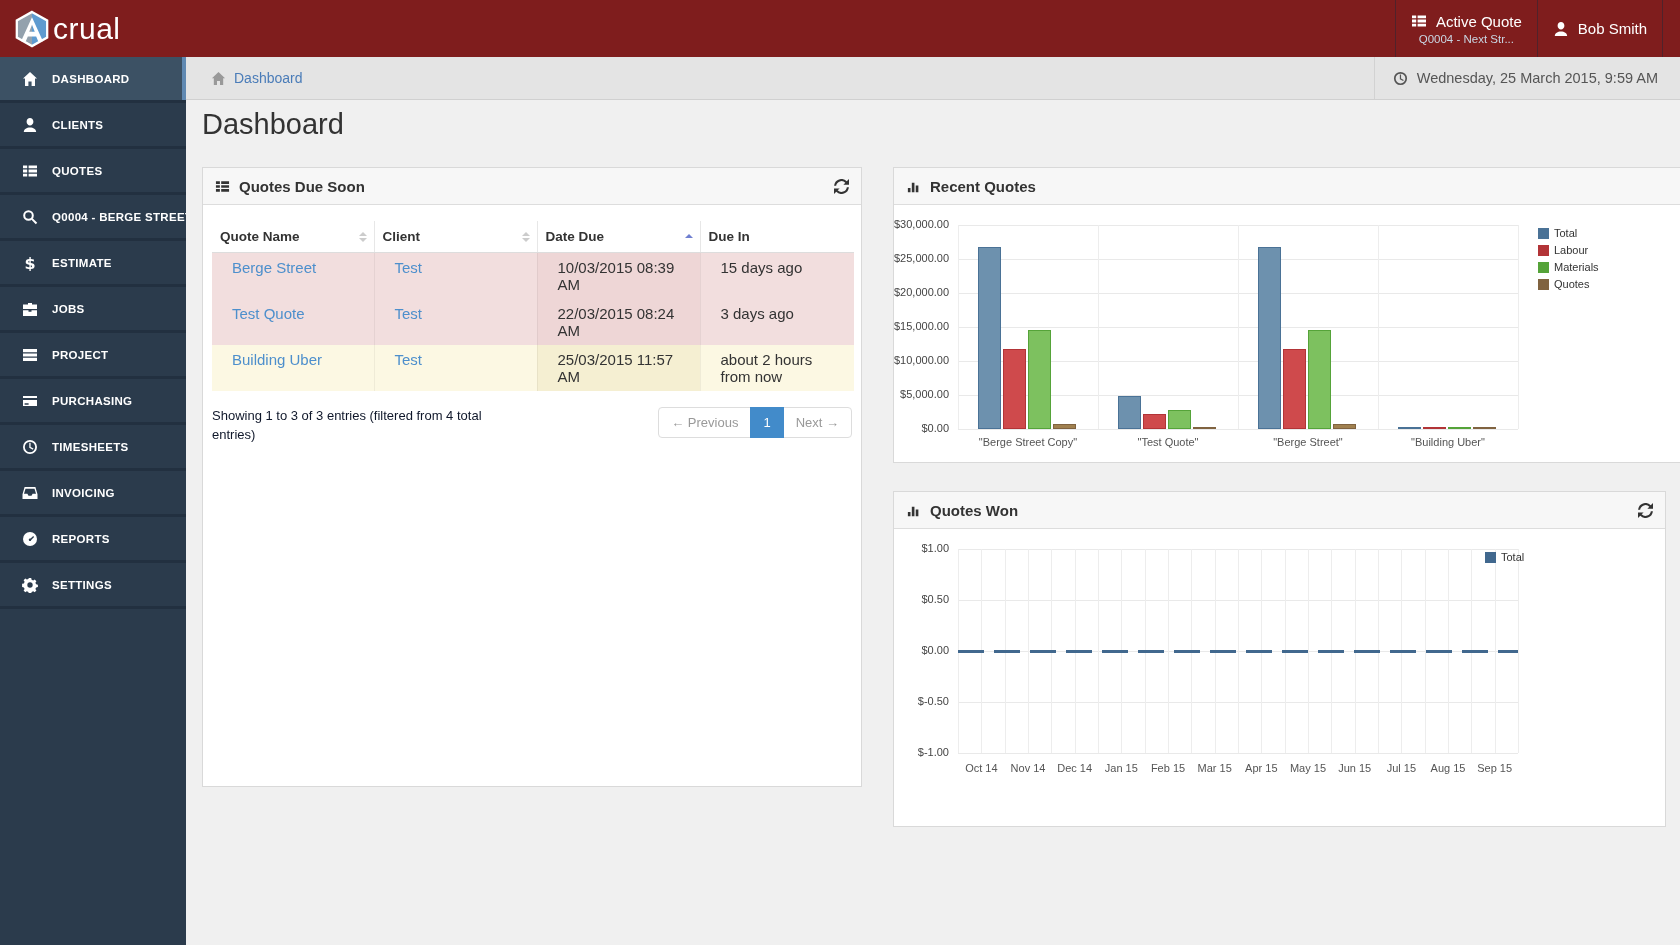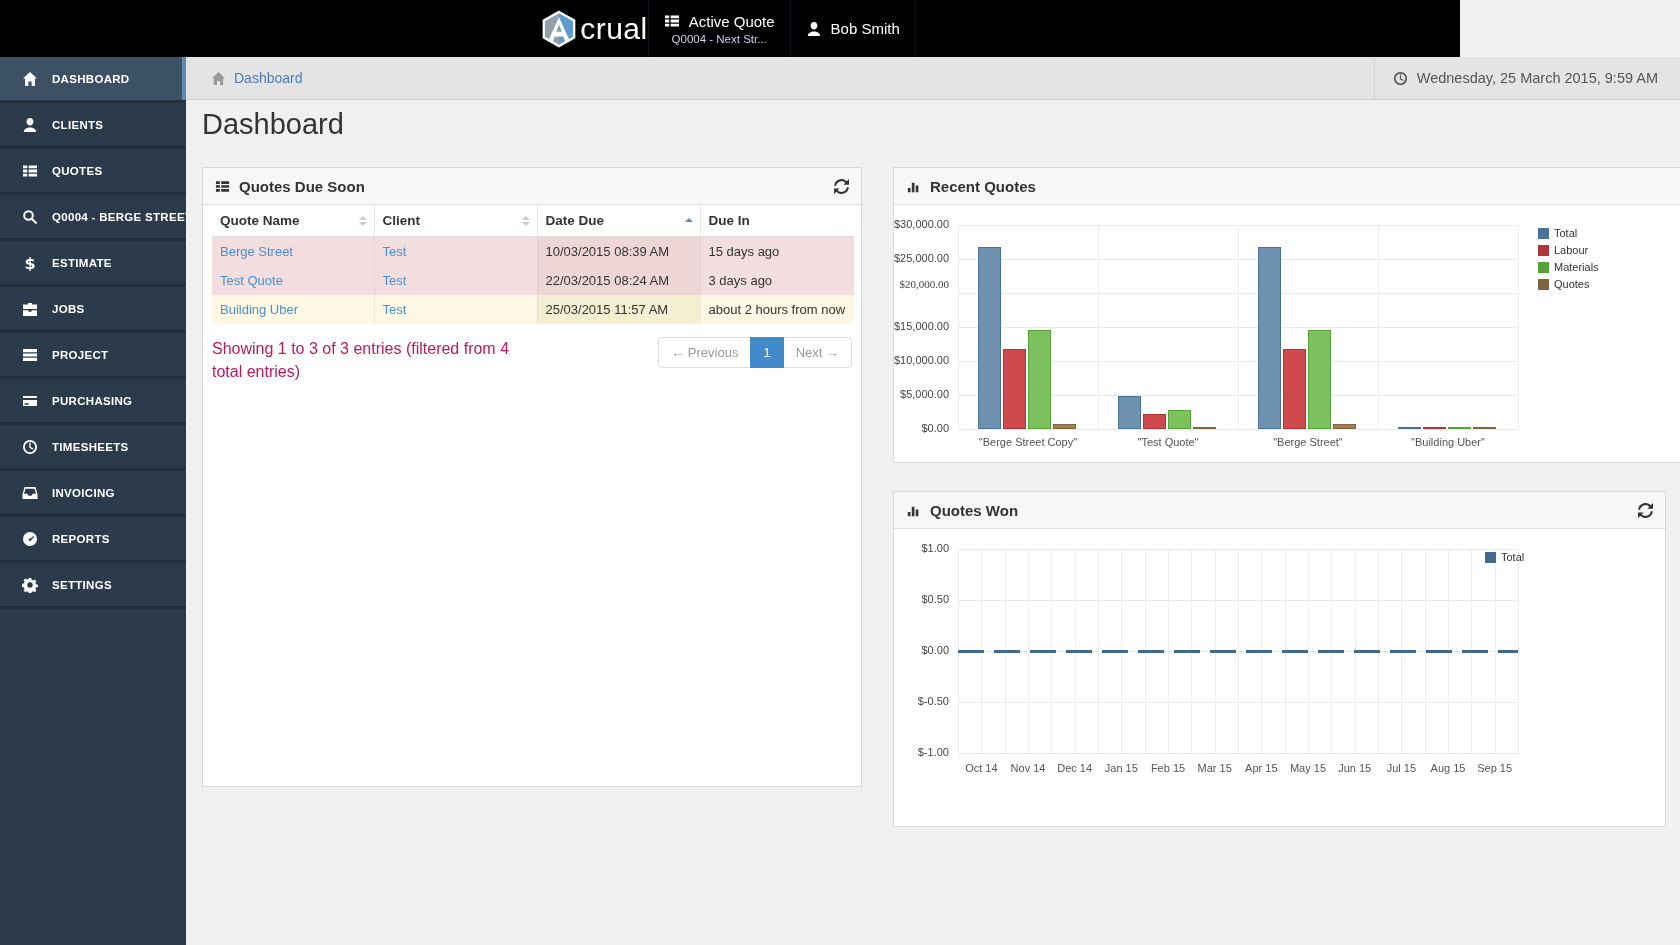--- a/index.html
+++ b/index.html
@@ -2,22 +2,22 @@
 <html><head>
 <meta charset="utf-8">
 <style>
   *{box-sizing:border-box;margin:0;padding:0}
   html,body{margin:0}
   body{width:1680px;height:945px;position:relative;overflow:hidden;
        background:#f0f0f0;font-family:"Liberation Sans",sans-serif;}
   svg{display:block;width:100%;height:100%}
 
   
-  .topbar{position:absolute;top:0;left:0;width:1460px;height:57px;background:#000000;
-          display:flex;justify-content:center;z-index:6}
+  .topbar{position:absolute;top:0;left:0;width:1680px;height:57px;background:#7f1d1d;
+          display:flex;justify-content:space-between;z-index:6}
   .logo{display:flex;align-items:center;padding-left:13px;color:#fff;cursor:pointer}
   .logo .hex{width:38px;height:38px}
   .logo .brand-text{font-size:30px;line-height:1;font-weight:400;letter-spacing:.5px;margin-left:2px}
   .topbar-right{display:flex;margin-right:17px}
   .top-sec{border-left:1px solid rgba(24,42,60,.45);display:flex;flex-direction:column;
            justify-content:center;align-items:center;padding:0 15px;color:#fff;cursor:pointer;min-width:116px}
   .top-sec:last-child{border-right:1px solid rgba(24,42,60,.45)}
   .ts-main{display:flex;align-items:center;gap:9px;font-size:15px}
   .ts-main .ticon{width:16px;height:16px;color:#fff}
   .ts-sub{font-size:11.5px;color:#c9d6e3;margin-top:3px}
@@ -50,41 +50,41 @@
   .panel-quotes{left:202px;top:167px;width:660px;height:620px}
   .panel-rq{left:893px;top:167px;width:865px;height:296px}
   .panel-qw{left:893px;top:491px;width:773px;height:336px}
   .panel-heading{height:37px;display:flex;align-items:center;gap:9px;padding:0 12px;
                  background:#f7f7f7;border-bottom:1px solid #ddd}
   .ph-icon{width:15px;height:15px;color:#333}
   .ph-title{font-size:15px;font-weight:bold;color:#333}
   .refresh{margin-left:auto;width:15px;height:15px;color:#333;cursor:pointer}
 
   
-  table.quotes{width:642px;margin:0 9px;border-collapse:collapse;table-layout:fixed}
+  table.quotes{width:642px;margin:16px 9px;border-collapse:collapse;table-layout:fixed}
   table.quotes th{font-size:13.5px;font-weight:bold;color:#333;text-align:left;padding:8px;
                   border-bottom:1px solid #ddd;border-right:1px solid #e7e7e7;position:relative;cursor:pointer}
   table.quotes th:last-child{border-right:none}
-  table.quotes td{padding:6px 8px;font-size:13px;color:#333;vertical-align:top;
+  table.quotes td{padding:6px 20px;font-size:15px;color:#333;vertical-align:top;
                   border-right:1px solid rgba(0,0,0,.05);line-height:17px}
   table.quotes td:last-child{border-right:none}
   tr.row-overdue td{background:#f2dede}
   tr.row-overdue td.sorted{background:#eed6d6}
   tr.row-soon td{background:#fcf8e3}
   tr.row-soon td.sorted{background:#f5efd2}
   .cell-link{color:#4d8fcc;text-decoration:none;cursor:pointer}
   .sort{position:absolute;right:7px;top:50%;transform:translateY(-50%)}
   .sort i{display:block;width:0;height:0;border:4px solid transparent}
   .sort i.up{border-bottom-color:#ccc;margin-bottom:2px;border-top-width:0}
   .sort i.down{border-top-color:#ccc;border-bottom-width:0}
   .sort.asc i.up{border-bottom-color:#6f7fd0}
 
   
   .tfoot{display:flex;justify-content:space-between;align-items:flex-start;margin:13px 9px 0}
-  .summary{width:312px;font-size:16px;color:#be185d;line-height:1.45}
+  .summary{width:312px;font-size:13px;color:#0f172a;line-height:1.45}
   .pager{display:flex}
   .pg{padding:6px 12px;border:1px solid #ddd;background:#fff;color:#999;font-size:13px;
       line-height:17px;margin-left:-1px;text-decoration:none;cursor:pointer}
   .pg.prev{border-radius:4px 0 0 4px;margin-left:0}
   .pg.next{border-radius:0 4px 4px 0}
   .pg.active{background:#428bca;border-color:#428bca;color:#fff;position:relative;z-index:1}
 
   
   .chart{position:relative;height:257px;overflow:hidden;font-size:11px}
   .grid-h{position:absolute;height:1px;background:#e9e9e9}
@@ -355,21 +355,21 @@
           <path d="M13.6 2.4A7.9 7.9 0 00.1 7.2h2.2a5.8 5.8 0 019.8-3.3L10 6h6V0zM15.9 8.8h-2.2a5.8 5.8 0 01-9.8 3.3L6 10H0v6l2.4-2.4a7.9 7.9 0 0013.5-4.8z"></path>
         </svg>
       </span>
   </div>
   <div class="chart" id="chart1">
       <div class="grid-h" style="left: 64px; top: 20px; width: 560px;"></div>
       <div class="ytick" style="left: 0px; top: 13px; width: 55px;">$30,000.00</div>
       <div class="grid-h" style="left: 64px; top: 54px; width: 560px;"></div>
       <div class="ytick" style="left: 0px; top: 47px; width: 55px;">$25,000.00</div>
       <div class="grid-h" style="left: 64px; top: 88px; width: 560px;"></div>
-      <div class="ytick" style="left: 0px; top: 73px; width: 55px; font-family: Liberation Serif, serif;">$20,000.00</div>
+      <div class="ytick" style="left: 0px; top: 81px; width: 55px;">$20,000.00</div>
       <div class="grid-h" style="left: 64px; top: 122px; width: 560px;"></div>
       <div class="ytick" style="left: 0px; top: 115px; width: 55px;">$15,000.00</div>
       <div class="grid-h" style="left: 64px; top: 156px; width: 560px;"></div>
       <div class="ytick" style="left: 0px; top: 149px; width: 55px;">$10,000.00</div>
       <div class="grid-h" style="left: 64px; top: 190px; width: 560px;"></div>
       <div class="ytick" style="left: 0px; top: 183px; width: 55px;">$5,000.00</div>
       <div class="grid-h" style="left: 64px; top: 224px; width: 560px;"></div>
       <div class="ytick" style="left: 0px; top: 217px; width: 55px;">$0.00</div>
       <div class="grid-v" style="left: 64px; top: 20px; height: 204px;"></div>
       <div class="grid-v" style="left: 204px; top: 20px; height: 204px;"></div>

